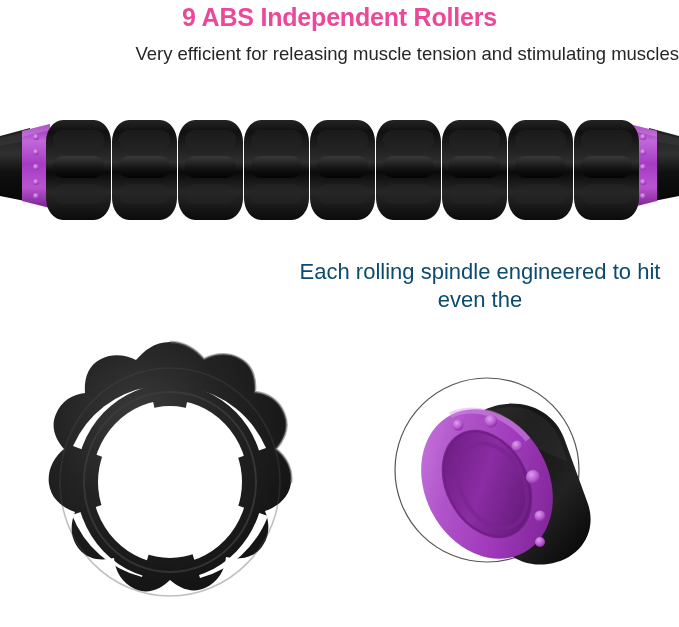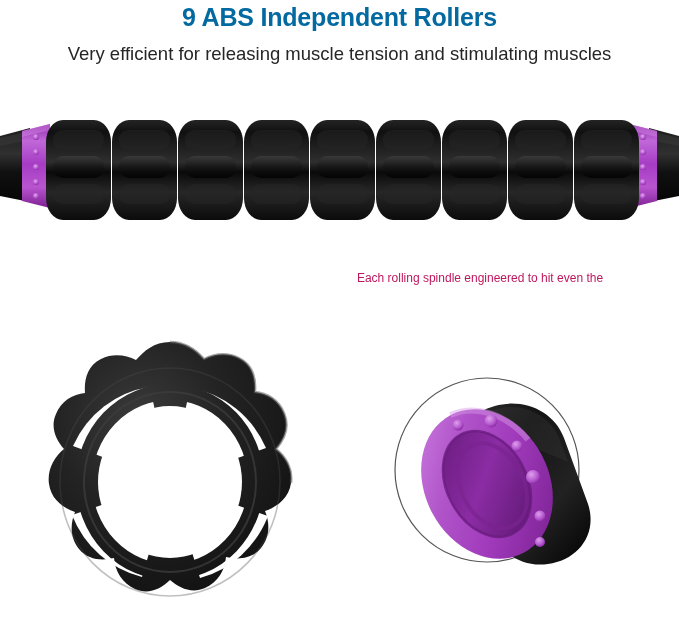--- a/index.html
+++ b/index.html
@@ -19,29 +19,29 @@
   
   .headline {
     position: absolute;
     top: 2px;
     left: 0;
     width: 679px;
     text-align: center;
     font-size: 25px;
     font-weight: bold;
     letter-spacing: -0.2px;
-    color: #0369a1;
+    color: #ec4899;
     line-height: 30px;
   }
   .subhead {
     position: absolute;
     top: 38px;
     left: 0;
     width: 679px;
-    text-align: center;
+    text-align: right;
     font-size: 18.5px;
     font-weight: normal;
     color: #262626;
     line-height: 31px;
   }
   .subhead .ln { display: block; }
 
   
   .roller-wrap {
     position: absolute;
@@ -52,24 +52,23 @@
   }
   .roller-svg { display: block; }
 
   
   .midtext {
     position: absolute;
     top: 258px;
     left: 282px;
     width: 396px;
     text-align: center;
-    font-size: 12px;
-    color: #be185d;
+    font-size: 22px;
+    color: #0c4a6e;
     line-height: 28px;
-    margin-top: 6px;
   }
   .midtext .ln { display: block; }
 
   
   .gear-wrap {
     position: absolute;
     left: 4px;
     top: 332px;
     width: 332px;
     height: 292px;

